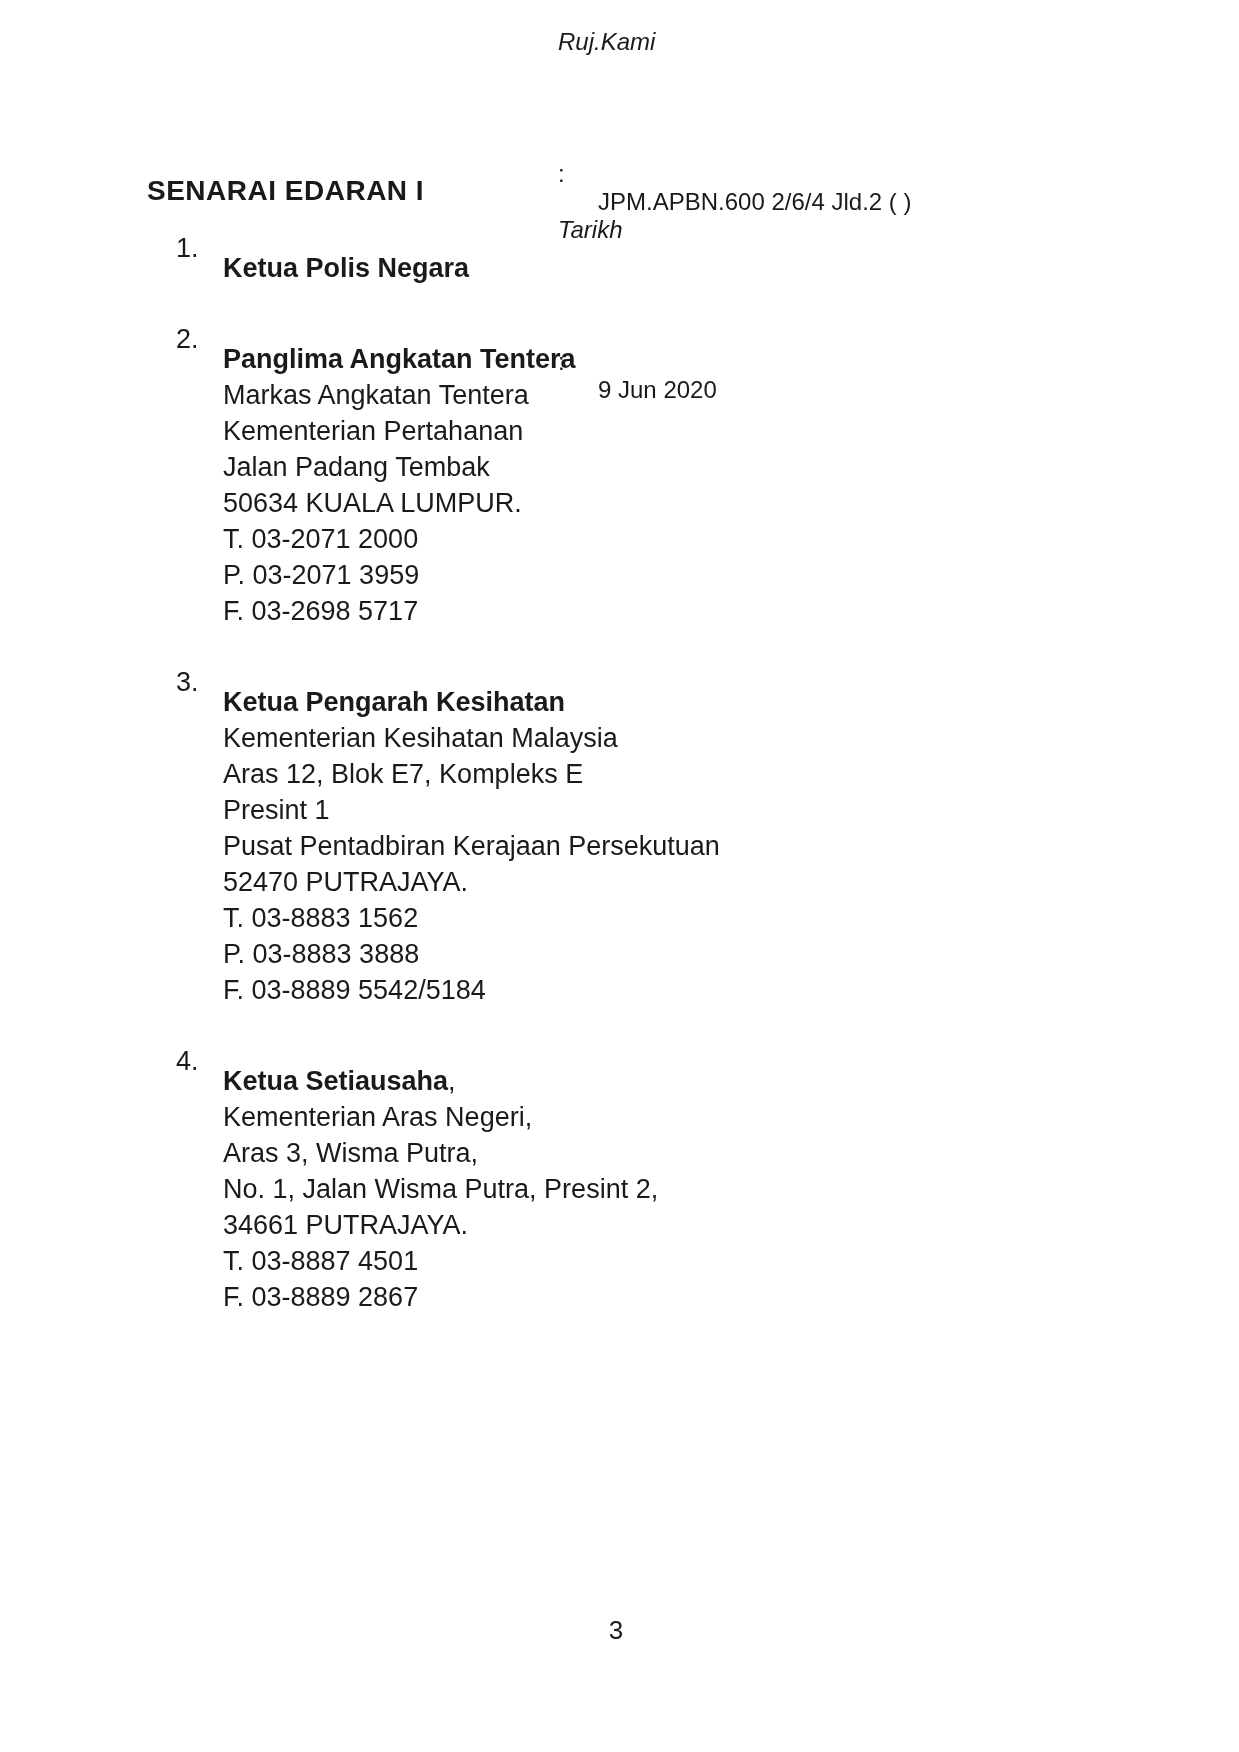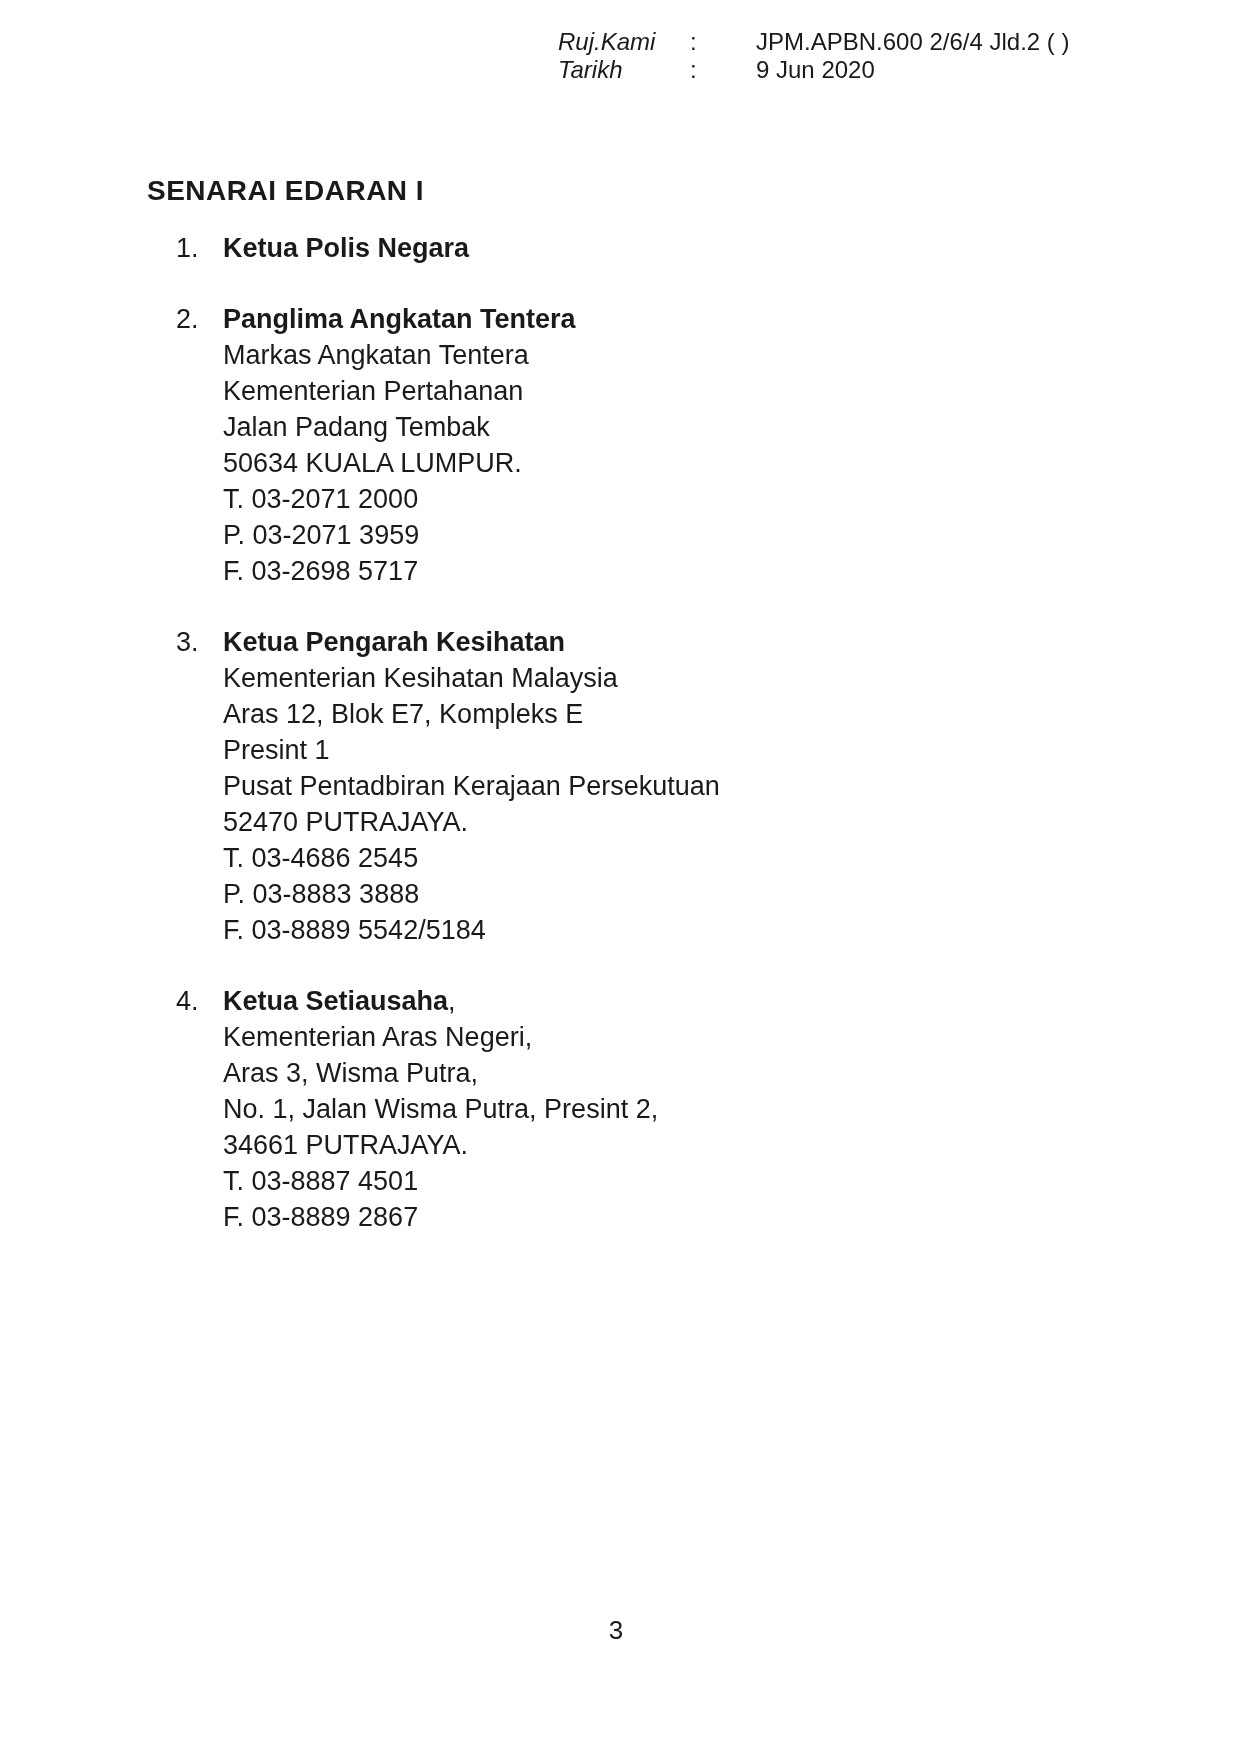--- a/index.html
+++ b/index.html
@@ -18,21 +18,21 @@
   }
 
   
   .ref-block {
     position: absolute;
     left: 558px;
     top: 28px;
     font-size: 24px;
     line-height: 28px;
   }
-  .ref-row { display: flex; }
+  .ref-row { display: flex; flex-direction: column; }
   .ref-label {
     font-style: italic;
     width: 132px;
     flex: 0 0 132px;
   }
   .ref-colon {
     width: 26px;
     flex: 0 0 26px;
   }
   .ref-value { white-space: nowrap; margin-left: 40px; }
@@ -59,21 +59,21 @@
   .dist-item {
     display: flex;
     margin-bottom: 35px;
     font-size: 27px;
     line-height: 36px;
   }
   .item-number {
     flex: 0 0 47px;
     width: 47px;
   }
-  .item-body { flex: 1 1 auto; }
+  .item-body { flex: 1 1 auto; margin-top: 20px; }
   .item-name { font-weight: bold; }
   .addr-line { white-space: nowrap; }
 
   
   .page-number {
     position: absolute;
     left: 0;
     top: 1612px;
     width: 1232px;
     text-align: center;
@@ -128,21 +128,21 @@
   <div class="dist-item">
     <div class="item-number">3.</div>
     <div class="item-body">
       <div class="name-line"><span class="item-name">Ketua Pengarah Kesihatan</span><span></span></div>
       <div>
             <div class="addr-line">Kementerian Kesihatan Malaysia</div>
             <div class="addr-line">Aras 12, Blok E7, Kompleks E</div>
             <div class="addr-line">Presint 1</div>
             <div class="addr-line">Pusat Pentadbiran Kerajaan Persekutuan</div>
             <div class="addr-line">52470 PUTRAJAYA.</div>
-            <div class="addr-line">T. 03-4686 2545</div>
+            <div class="addr-line">T. 03-8883 1562</div>
             <div class="addr-line">P. 03-8883 3888</div>
             <div class="addr-line">F. 03-8889 5542/5184</div>
           </div>
     </div>
   </div>
 
   <div class="dist-item">
     <div class="item-number">4.</div>
     <div class="item-body">
       <div class="name-line"><span class="item-name">Ketua Setiausaha</span><span>,</span></div>

